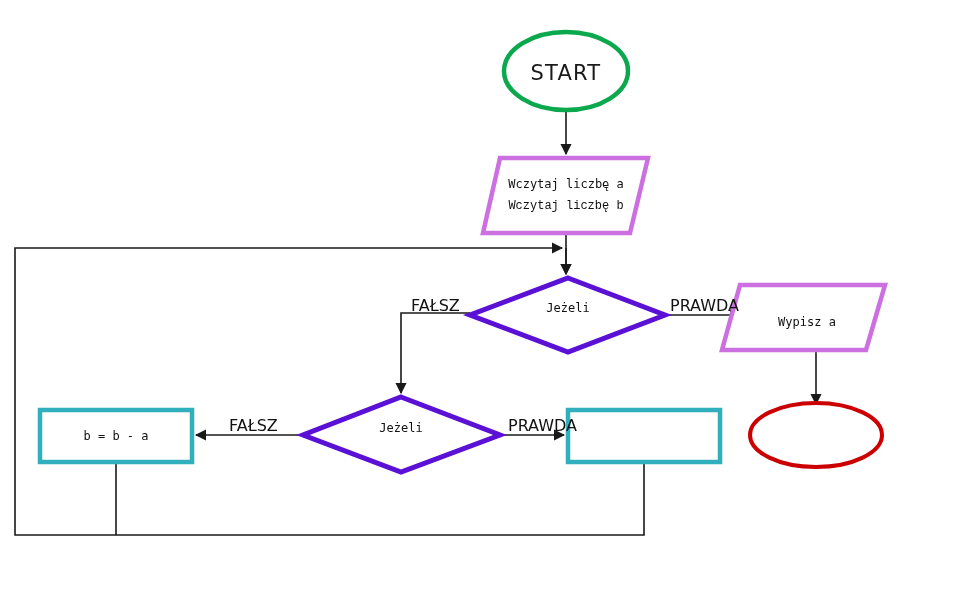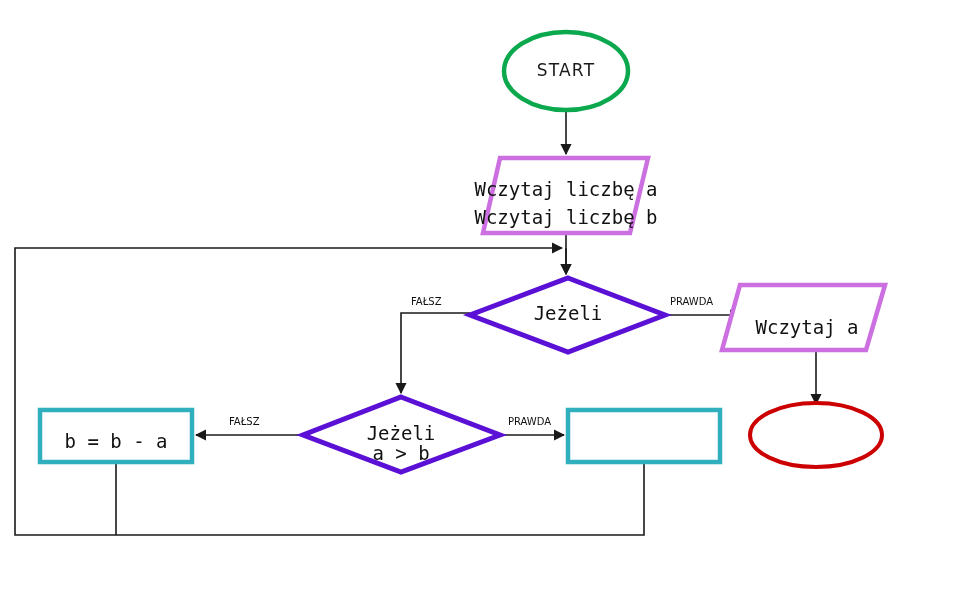--- a/index.html
+++ b/index.html
@@ -27,33 +27,33 @@
   .node-label {
     position: absolute;
     text-align: center;
     color: #111111;
     white-space: pre;
     pointer-events: none;
     line-height: 1.45;
   }
   .label-terminal {
     font-family: "DejaVu Sans", sans-serif;
-    font-size: 17px;
+    font-size: 21px;
     letter-spacing: 1.2px;
     color: #1a1a1a;
   }
   .label-mono {
     font-family: "DejaVu Sans Mono", monospace;
-    font-size: 19px;
+    font-size: 12px;
     color: #111111;
   }
   .edge-label {
     position: absolute;
     font-family: "DejaVu Sans", sans-serif;
-    font-size: 10px;
+    font-size: 16px;
     color: #111111;
     white-space: nowrap;
     pointer-events: none;
   }
 </style>
 </head>
 <body>
 
 <div id="canvas">
 
@@ -100,29 +100,28 @@
     <polygon points="401,397 500,435 401,472 303,435" fill="#ffffff" stroke="#5B10D6" stroke-width="5" stroke-linejoin="miter"></polygon>
 
     <rect x="40" y="410" width="152" height="52" fill="#ffffff" stroke="#2FB0BC" stroke-width="4.5"></rect>
 
     <rect x="568" y="410" width="152" height="52" fill="#ffffff" stroke="#2FB0BC" stroke-width="4.5"></rect>
   </svg>
 
   <div class="node-label label-terminal" style="left:466px; top:58px; width:200px;">START</div>
 
   <div class="node-label label-mono" style="left:466px; top:176px; width:200px;">Wczytaj liczbę a</div>
-  <div class="node-label label-mono" style="left:466px; top:204px; width:200px;">Wczytaj liczbę b</div>
+  <div class="node-label label-mono" style="left:466px; top:198px; width:200px;font-family:Liberation Mono, monospace;">Wczytaj liczbę b</div>
 
   <div class="node-label label-mono" style="left:488px; top:300px; width:160px;">Jeżeli</div>
 
-  <div class="node-label label-mono" style="left:723px; top:314px; width:168px;">Wczytaj a</div>
+  <div class="node-label label-mono" style="left:723px; top:314px; width:168px;">Wypisz a</div>
 
 
   <div class="node-label label-mono" style="left:321px; top:420px; width:160px;">Jeżeli</div>
-  <div class="node-label label-mono" style="left:321px; top:440px; width:160px;">a &gt; b</div>
 
   <div class="node-label label-mono" style="left:40px; top:428px; width:152px;">b = b - a</div>
 
 
   <div class="edge-label" style="left:411px; top:296px;">FAŁSZ</div>
 
   <div class="edge-label" style="left:670px; top:296px;">PRAWDA</div>
 
   <div class="edge-label" style="left:508px; top:416px;">PRAWDA</div>
 

